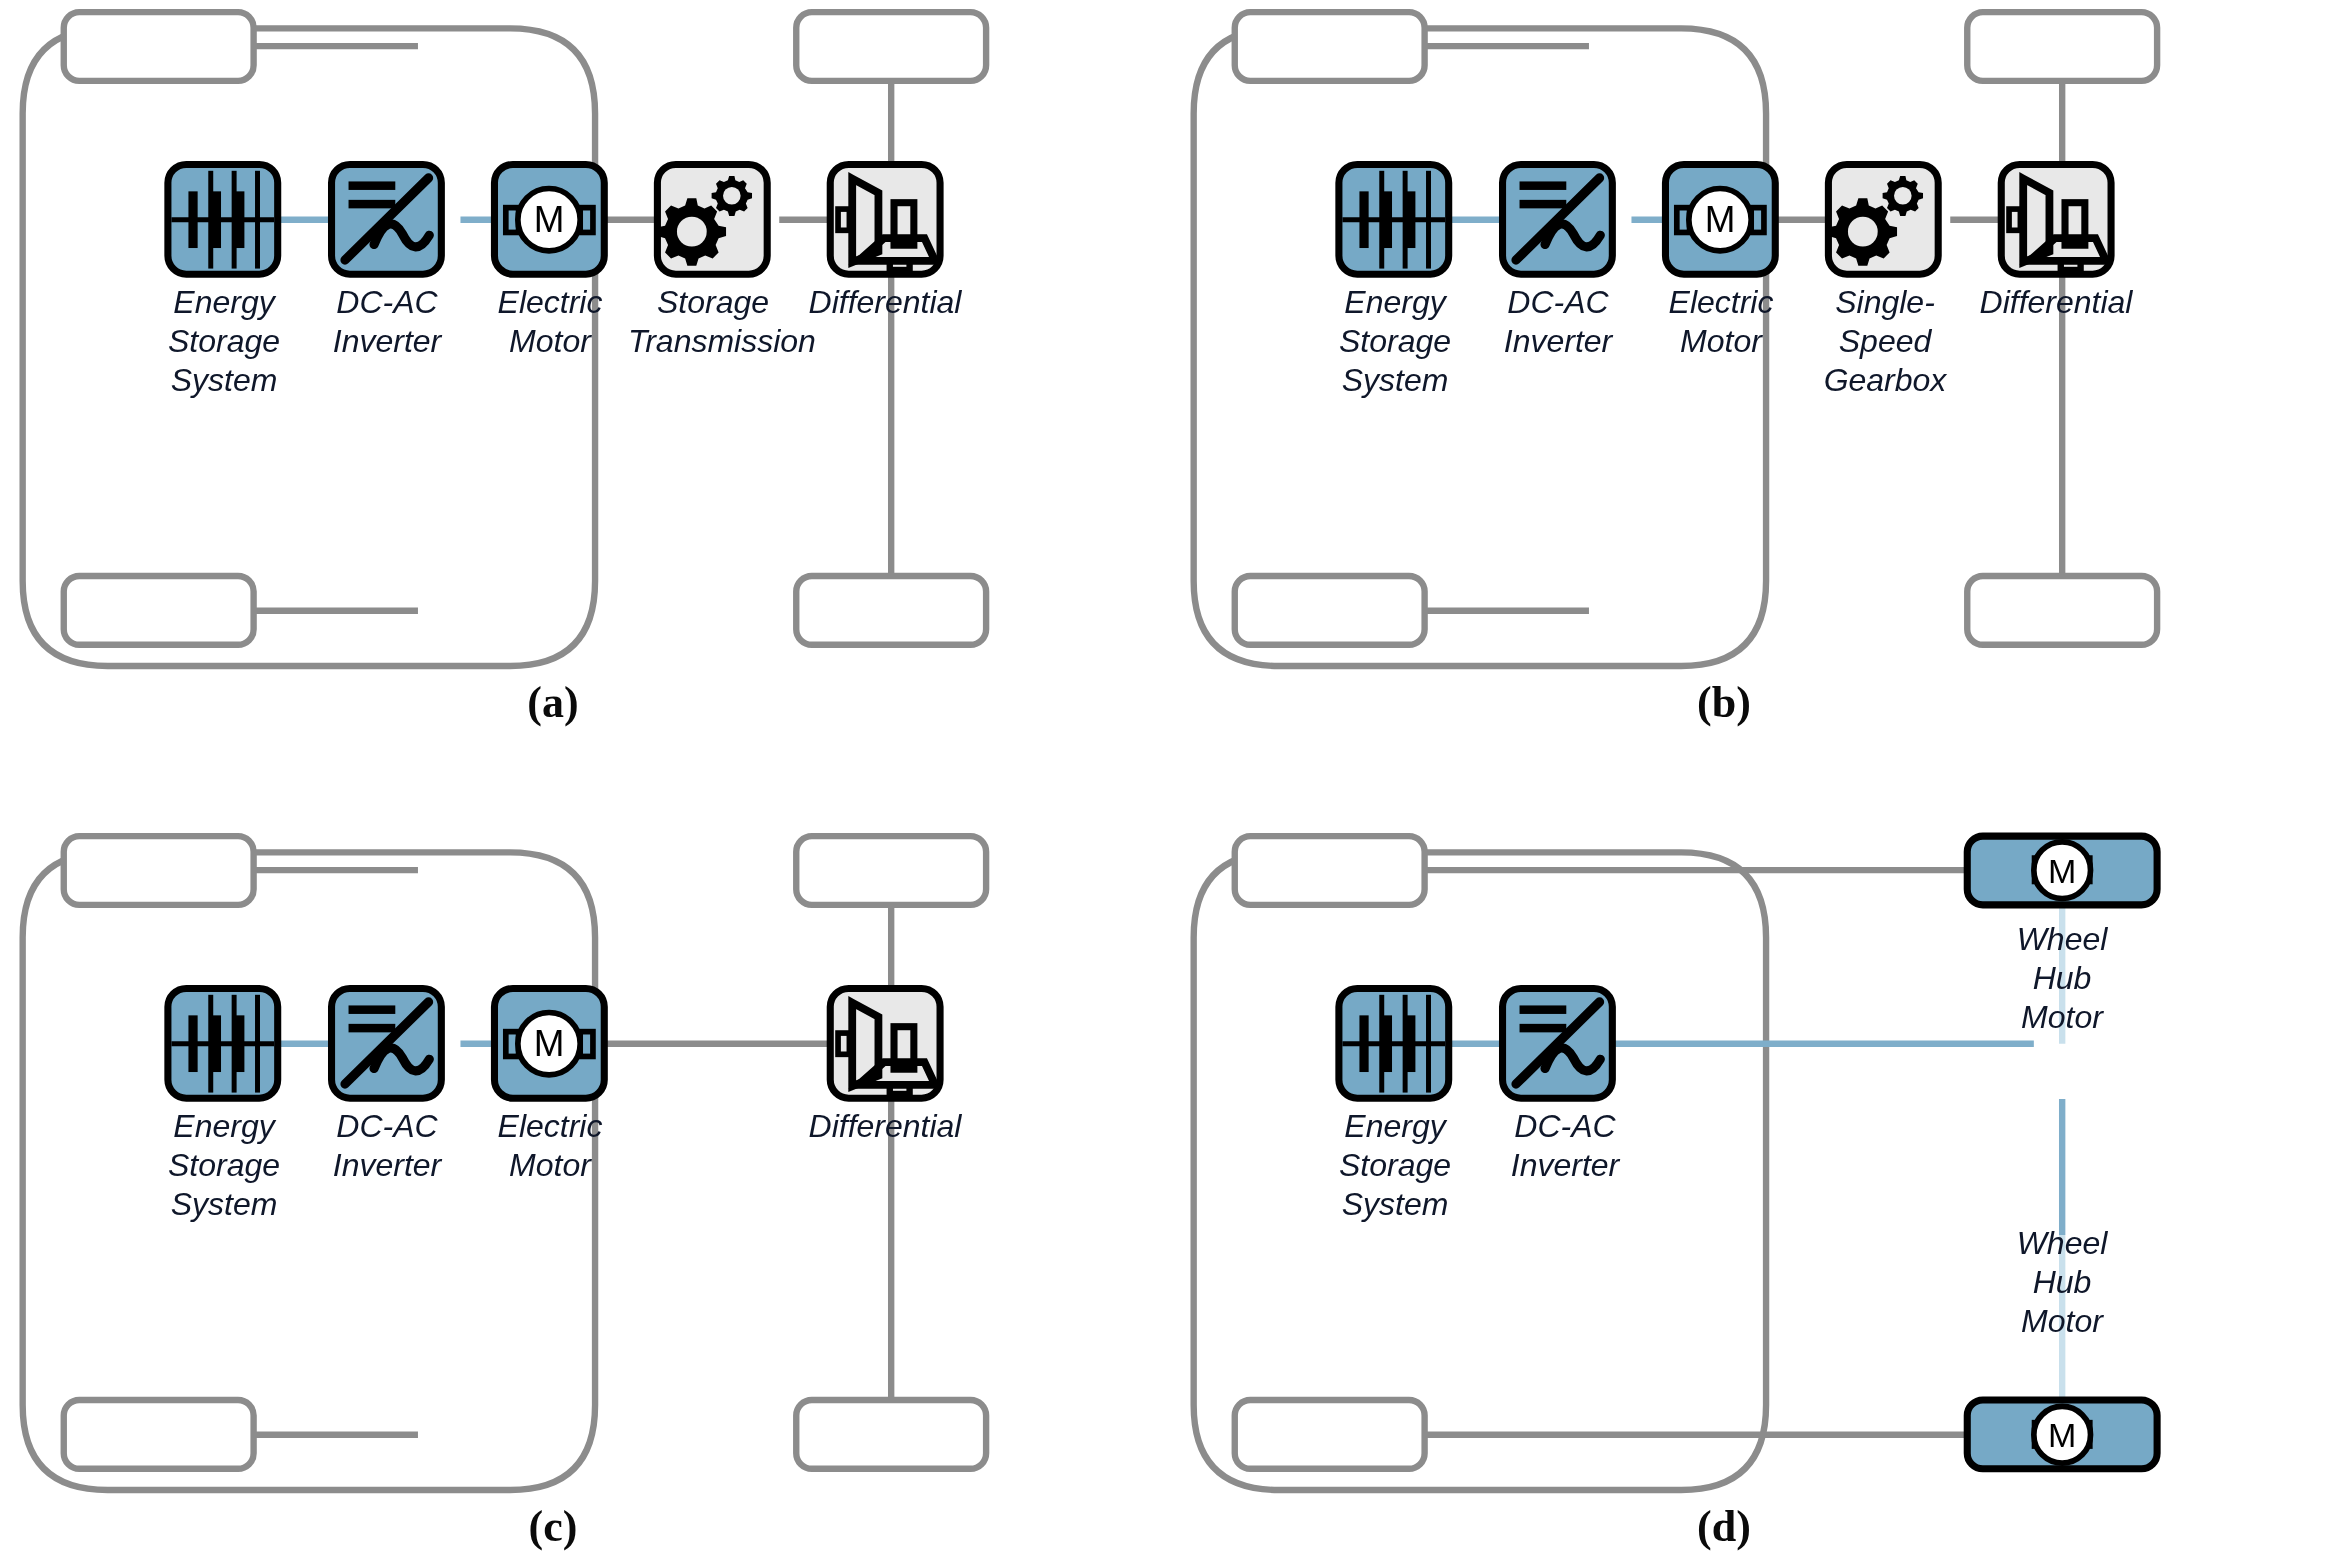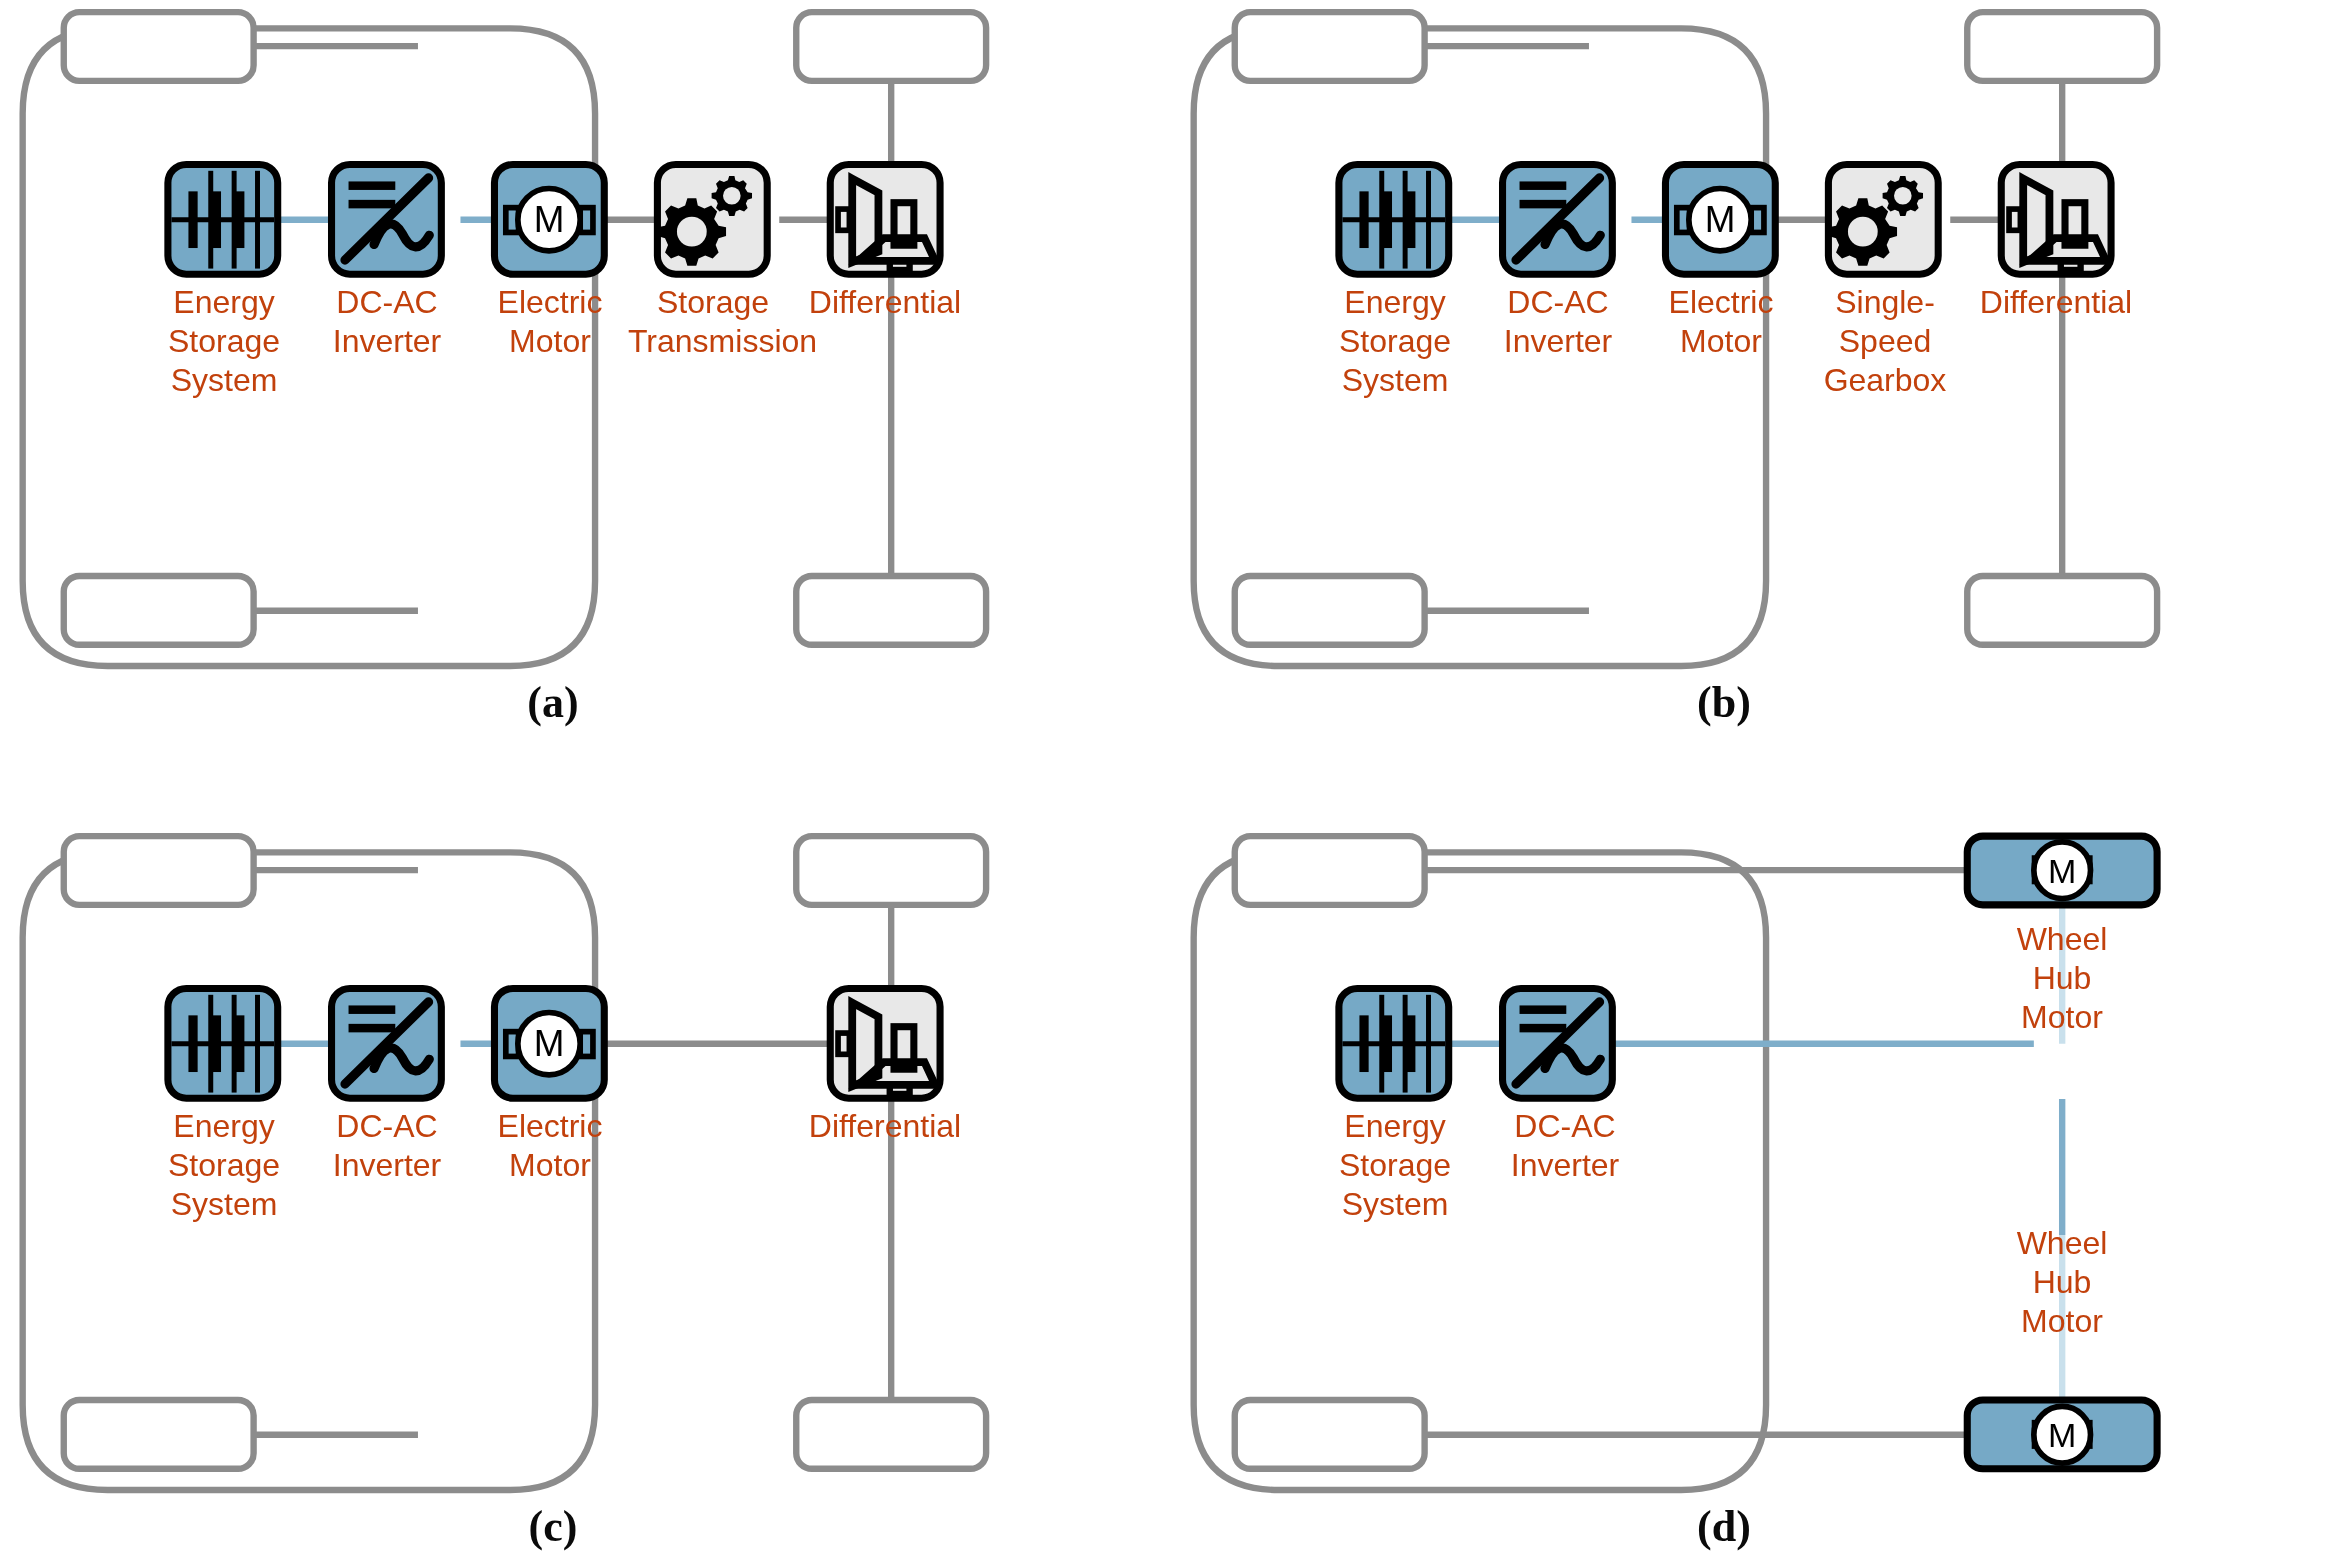--- a/index.html
+++ b/index.html
@@ -11,21 +11,21 @@
   .chassis-line{fill:none;stroke:#8c8c8c;stroke-width:9;}
   .wheel{fill:#ffffff;stroke:#8c8c8c;stroke-width:9;}
   .axle{stroke:#8c8c8c;stroke-width:9;fill:none;}
   .shaft-mech{stroke:#8c8c8c;stroke-width:9;fill:none;}
   .shaft-elec{stroke:#7FAECA;stroke-width:9;fill:none;}
   .shaft-elec-pale{stroke:#C9E0EC;stroke-width:9;fill:none;}
   .box-blue{fill:#76A9C6;stroke:#000000;stroke-width:10;}
   .box-grey{fill:#E8E8E8;stroke:#000000;stroke-width:10;}
   .ink{fill:#000000;}
   .ink-stroke{stroke:#000000;fill:none;}
-  .label{position:absolute;font-family:"Liberation Sans",sans-serif;font-size:32px;line-height:1.22;color:#c2410c;text-align:center;white-space:pre-line;}
+  .label{position:absolute;font-family:"Liberation Sans",sans-serif;font-size:32px;line-height:1.22;color:#0f172a;text-align:center;white-space:pre-line;font-style:italic;}
 </style>
 </head>
 <body>
 
 <div class="grid">
 
   <div class="panel" style="left:0px;top:0px;width:1171px;height:744px;">
     <svg width="1171" height="744" viewBox="0 0 1653 1050">
 
       <path class="chassis-line" d="M 92,40 L 660,40 Q 780,40 780,160 L 780,820 Q 780,940 660,940 L 92,940 Q -28,940 -28,820 L -28,160 Q -28,40 92,40 Z" transform="translate(60,0)"></path>

